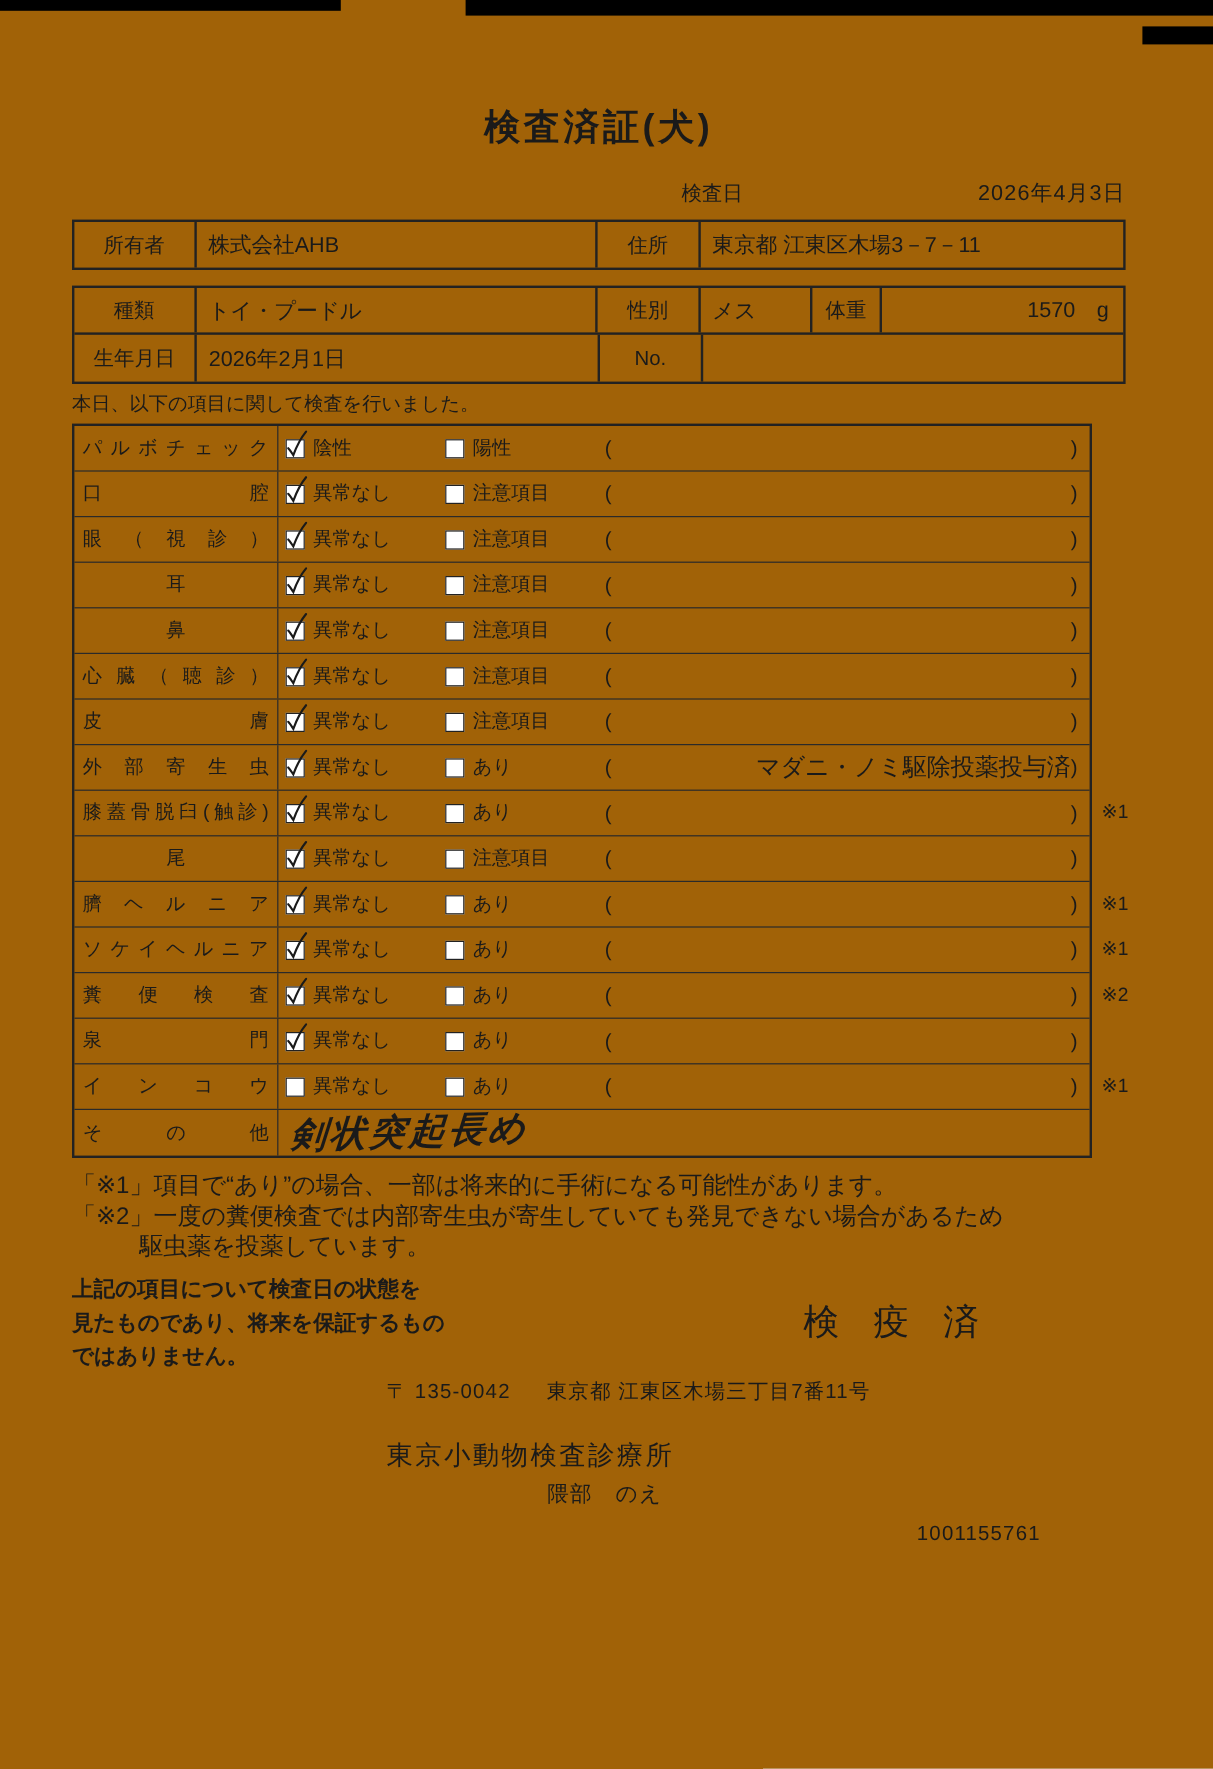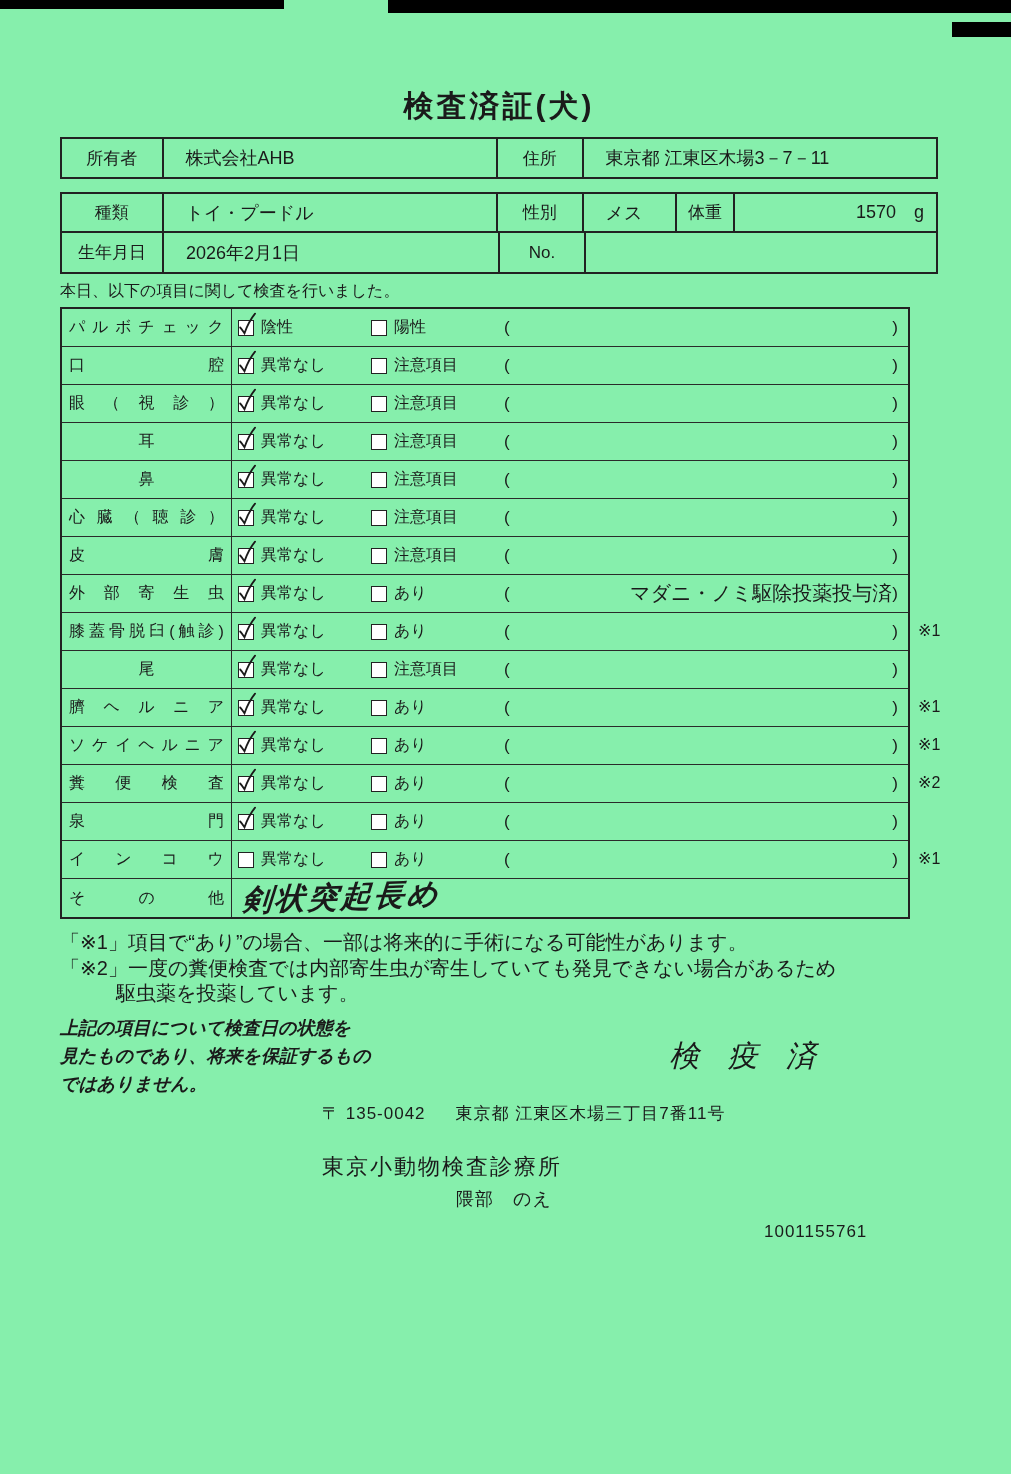--- a/index.html
+++ b/index.html
@@ -1,19 +1,19 @@
 <!DOCTYPE html>
 <html><head>
 <meta charset="utf-8">
 <style>
   html,body{margin:0;padding:0;background:#e8e8e8;}
   .page{
     position:relative;
     width:1011px;height:1474px;
-    background:#86efac;
+    background:#a16207;
     font-family:"Liberation Sans","DejaVu Sans",sans-serif;
     color:#1a1a1a;
     overflow:hidden;
     margin:0 auto;
   }
   .artifact{position:absolute;background:#000;}
   .a1{left:0;top:0;width:284px;height:9px;}
   .a2{left:388px;top:0;width:623px;height:13px;}
   .a3{left:952px;top:22px;width:59px;height:15px;}
 
@@ -29,21 +29,21 @@
   
   .tbl{width:878px;border:2px solid #222;box-sizing:border-box;}
   .tblA{margin-top:10px;}
   .tblB{margin-top:13px;}
   .trow{display:flex;height:38px;border-bottom:2px solid #222;box-sizing:border-box;}
   .tblB .trow{height:39px;}
   .trow.last{border-bottom:none;text-align:center;}
   .tcell{display:flex;align-items:center;border-right:2px solid #222;box-sizing:border-box;overflow:hidden;}
   .tcell.end{border-right:none;}
   .tcell.lab{justify-content:center;font-size:17px;}
-  .tcell.val{padding-left:22px;font-size:18px;}
+  .tcell.val{padding-left:10px;font-size:18px;}
   .w102{width:102px;}.w336{width:336px;}.w86{width:86px;}.w354{width:354px;}
   .w94{width:94px;}.w58{width:58px;}.w202{width:202px;}
   .weight{justify-content:flex-end;padding-right:12px;gap:18px;padding-left:0;}
 
   .intro{margin-top:7px;font-size:16px;}
 
   
   .insp-wrap{position:relative;margin-top:5px;width:878px;}
   .insp-table{width:850px;border:2px solid #222;box-sizing:border-box;}
   .irow{display:flex;height:38px;border-bottom:1.5px solid #2a2a2a;box-sizing:border-box;}
@@ -64,21 +64,21 @@
   .handwriting{
     font-size:30px;font-weight:600;font-style:italic;
     letter-spacing:3px;white-space:nowrap;
     transform:rotate(-2deg) skewX(-6deg);
     margin-left:4px;position:relative;top:-1px;
   }
 
   .notes{margin-top:10px;font-size:20px;line-height:26px;}
   .note.indent{padding-left:56px;line-height:24px;}
 
-  .bottom-block{display:flex;margin-top:9px;width:878px;font-style:italic;}
+  .bottom-block{display:flex;margin-top:9px;width:878px;}
   .disclaimer{font-size:18px;font-weight:700;line-height:28px;width:430px;}
   .stamp{margin-left:auto;margin-right:112px;align-self:center;font-size:30px;letter-spacing:10px;font-weight:500;white-space:nowrap;}
 
   .f-postal{margin-top:4px;margin-left:262px;font-size:17px;display:flex;gap:30px;letter-spacing:1px;}
   .f-tel{margin-top:21px;margin-left:272px;font-size:17px;letter-spacing:0.5px;}
   .f-clinic{margin-top:27px;margin-left:262px;font-size:22px;letter-spacing:2px;}
   .f-person{margin-top:5px;margin-left:396px;font-size:18px;letter-spacing:1px;}
   .f-serial{margin-top:11px;margin-left:704px;font-size:17px;letter-spacing:1px;}
 </style>
 </head>
@@ -86,20 +86,24 @@
 
 <div class="page">
   <div class="artifact a1"></div>
   <div class="artifact a2"></div>
   <div class="artifact a3"></div>
 
   <div class="doc">
 
     <div class="title">検査済証(犬)</div>
 
+    <div class="date-row">
+      <span class="date-label">検査日</span>
+      <span class="date-value">2026年4月3日</span>
+    </div>
 
     <div class="tbl tblA">
       <div class="trow last">
         <div class="tcell lab w102">所有者</div>
         <div class="tcell val w336">株式会社AHB</div>
         <div class="tcell lab w86">住所</div>
         <div class="tcell val w354 end">東京都 江東区木場3－7－11</div>
       </div>
     </div>
 

